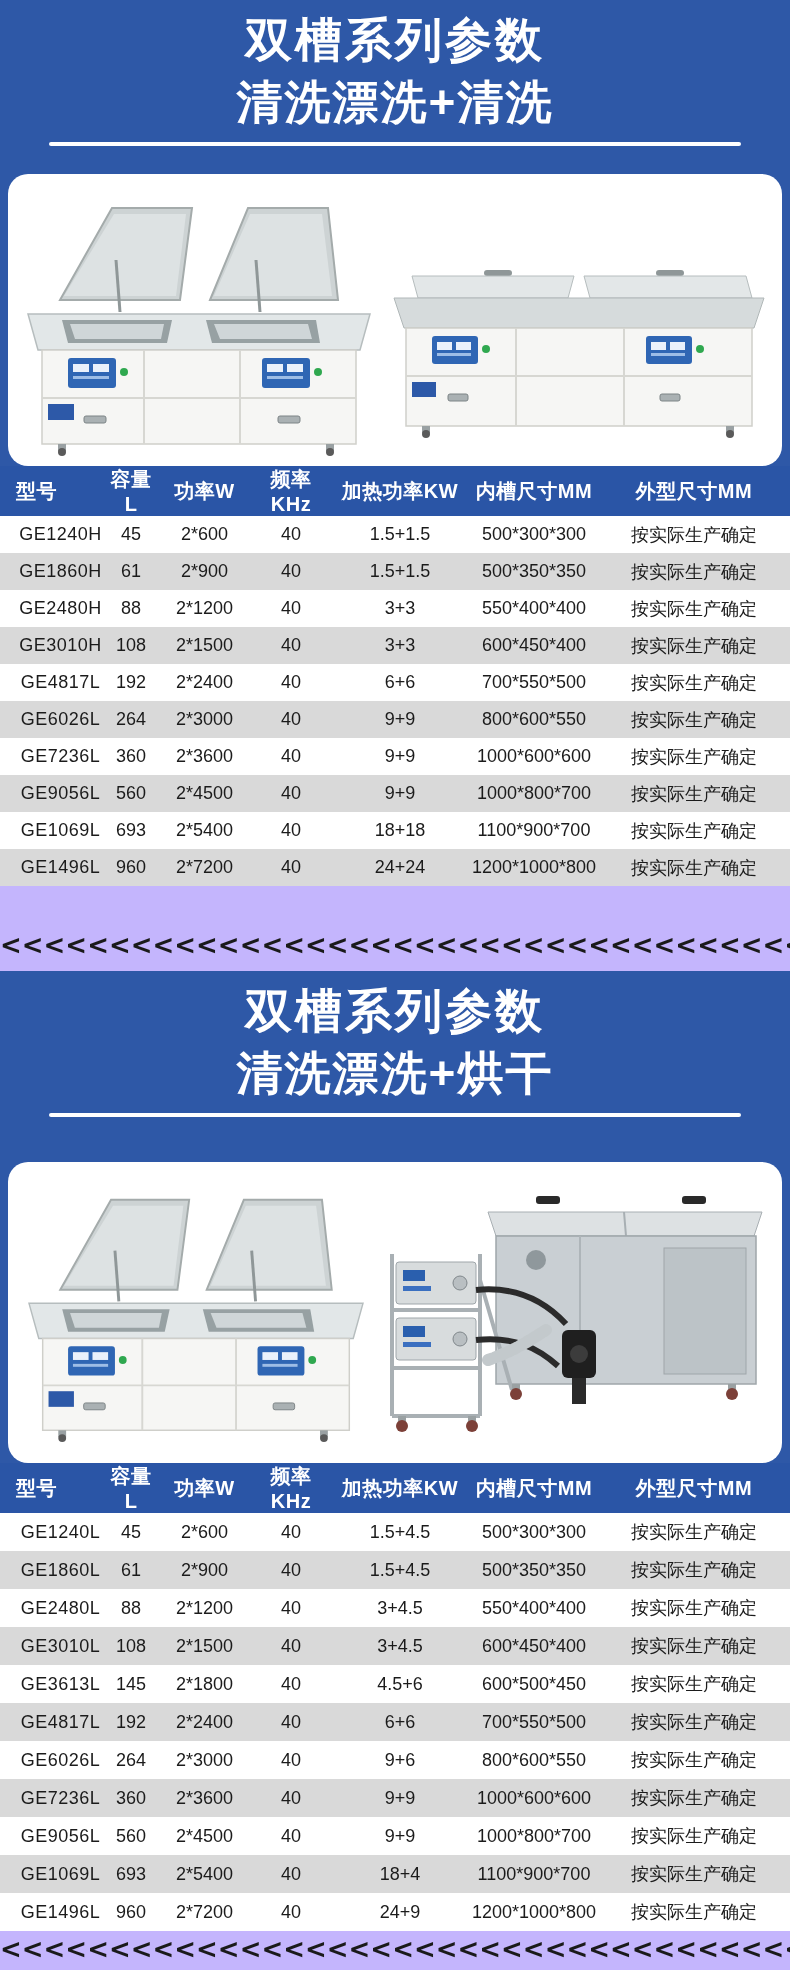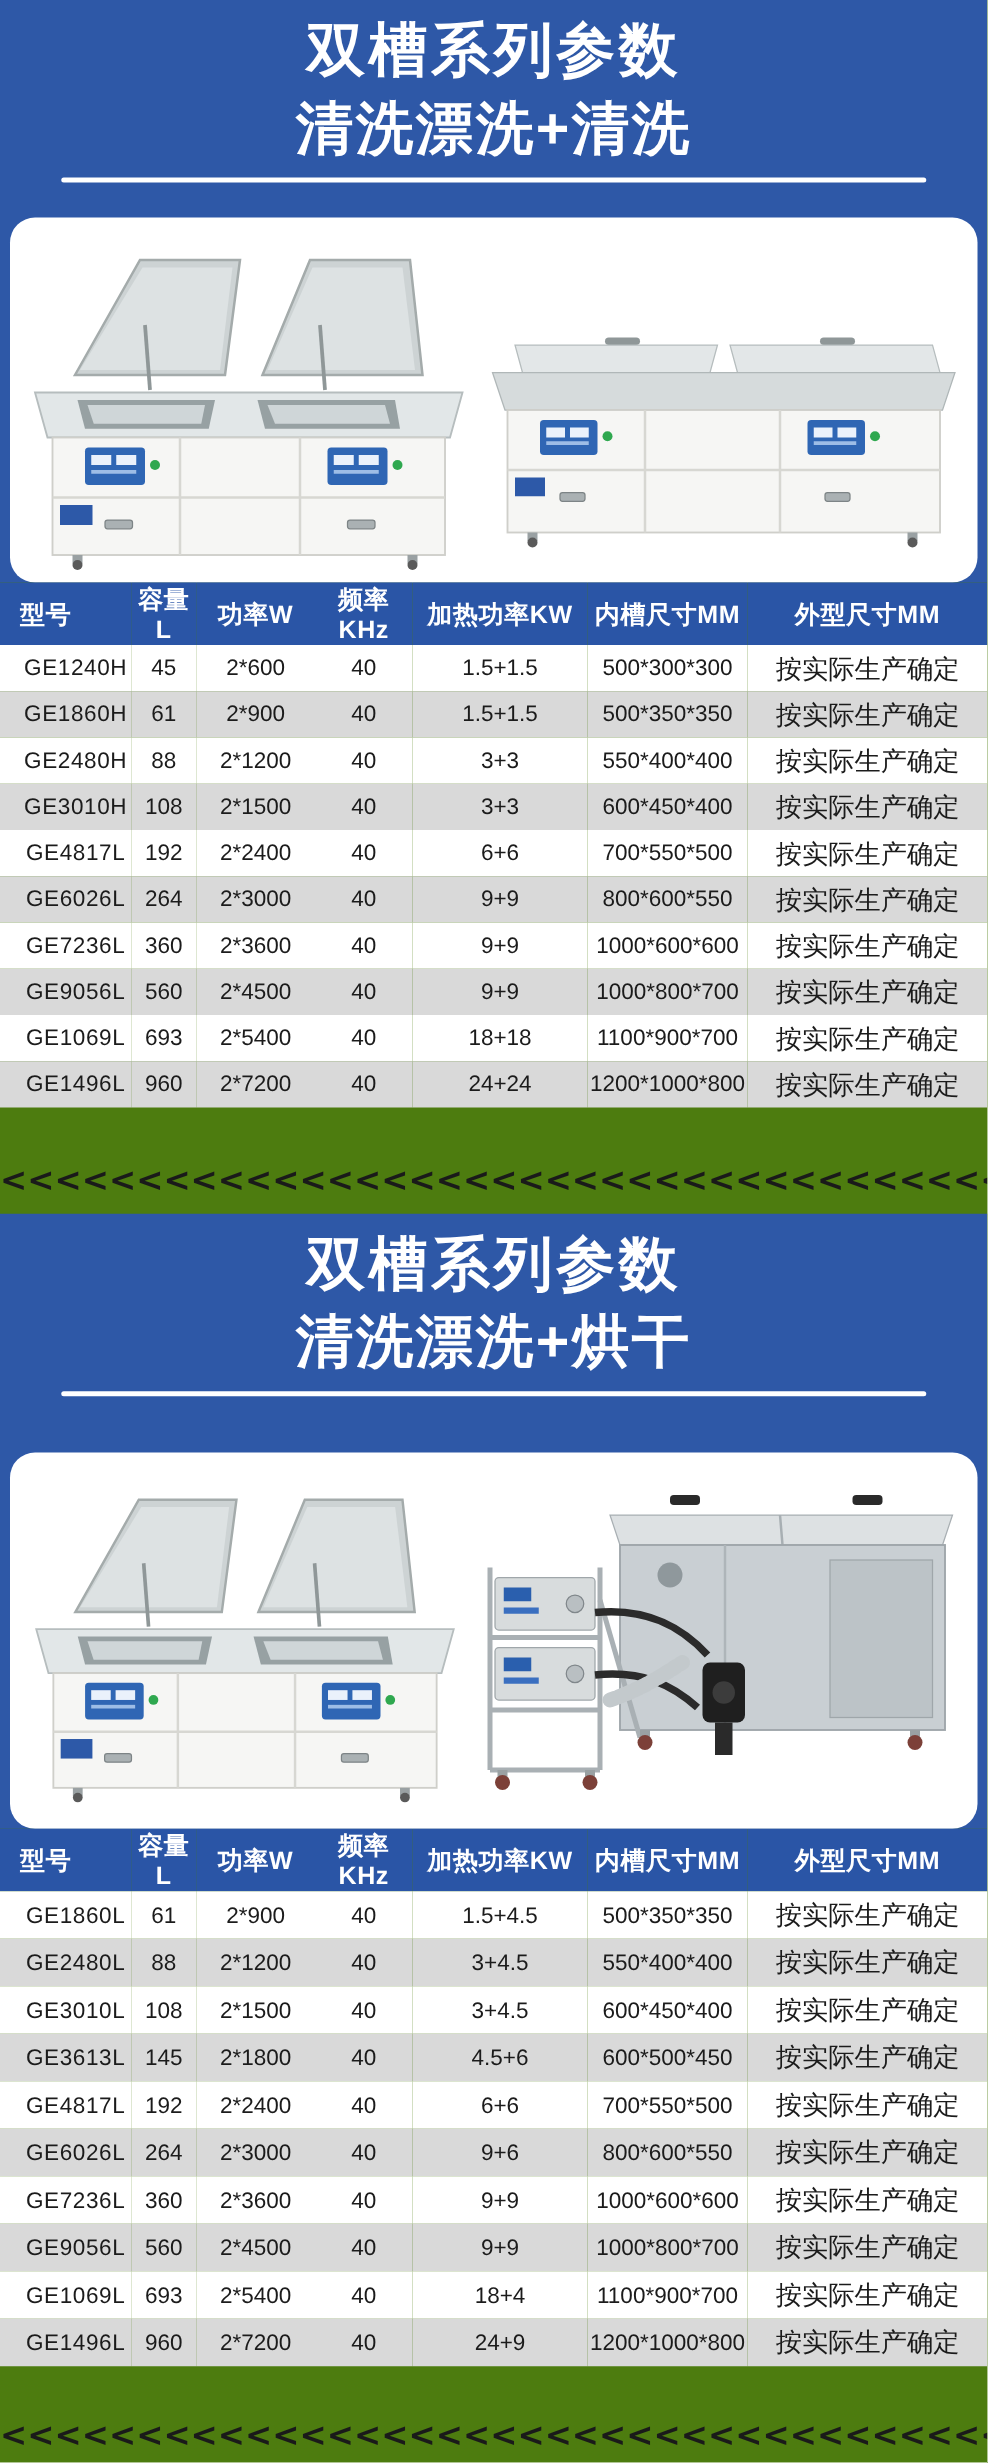--- a/index.html
+++ b/index.html
@@ -1,16 +1,16 @@
 <!DOCTYPE html>
 <html><head>
 <meta charset="utf-8">
 <style>
   html,body{margin:0;padding:0;background:#ffffff;}
-  .page{position:relative;width:790px;height:1970px;background:#4d7c0f;overflow:hidden;
+  .page{position:relative;width:790px;height:1970px;background:#c4b5fd;overflow:hidden;
         font-family:"Liberation Sans","DejaVu Sans",sans-serif;}
 
   
   .banner{position:absolute;left:0;width:790px;background:#2e58a7;}
   #banner-1{top:0;height:466px;}
   #banner-2{top:971px;height:492px;}
   .banner-title1{margin:0;padding-top:12px;text-align:center;color:#ffffff;
                  font-size:47px;line-height:56px;letter-spacing:3px;font-weight:800;}
   .banner-title1 .strong{font-weight:900;}
   .banner-title2{margin:4px;padding-top:4px;text-align:center;color:#ffffff;
@@ -36,21 +36,21 @@
   table.spec col:nth-child(5){width:140px;}
   table.spec col:nth-child(6){width:128px;}
   table.spec col:nth-child(7){width:192px;}
   table.spec th{background:#2a55a6;color:#ffffff;font-size:20px;font-weight:600;
                 height:49px;text-align:center;padding:0;letter-spacing:0.5px;}
   table.spec th:first-child{text-align:left;padding-left:16px;}
   table.spec td{font-size:18px;color:#1b1b1b;text-align:center;padding:0;height:37px;
                 white-space:nowrap;}
   #table-wrap-2 table.spec td{height:38px;}
   table.spec td:first-child{text-align:center;padding-left:16px;letter-spacing:0.5px;}
-  table.spec td:last-child{font-size:21px;}
+  table.spec td:last-child{font-size:18px;}
   table.spec tbody tr:nth-child(even){background:#d9d9d9;}
   table.spec tbody tr:nth-child(odd){background:#ffffff;}
 
   
   .chevrons{position:absolute;left:0;width:790px;text-align:center;color:#1a1a1a;
             font-size:26px;font-weight:bold;line-height:46px;height:46px;
             white-space:nowrap;overflow:hidden;letter-spacing:0px;
             font-family:"DejaVu Sans",sans-serif;}
   #chevrons-1{top:922px;}
   #chevrons-2{top:1926px;}
@@ -385,20 +385,29 @@
             <th>容量L</th>
             <th>功率W</th>
             <th>频率KHz</th>
             <th>加热功率KW</th>
             <th>内槽尺寸MM</th>
             <th>外型尺寸MM</th>
           </tr>
         </thead>
       <tbody>
           <tr>
+            <td>GE1240L</td>
+            <td>45</td>
+            <td>2*600</td>
+            <td>40</td>
+            <td>1.5+4.5</td>
+            <td>500*300*300</td>
+            <td>按实际生产确定</td>
+          </tr>
+          <tr>
             <td>GE1860L</td>
             <td>61</td>
             <td>2*900</td>
             <td>40</td>
             <td>1.5+4.5</td>
             <td>500*350*350</td>
             <td>按实际生产确定</td>
           </tr>
           <tr>
             <td>GE2480L</td>

